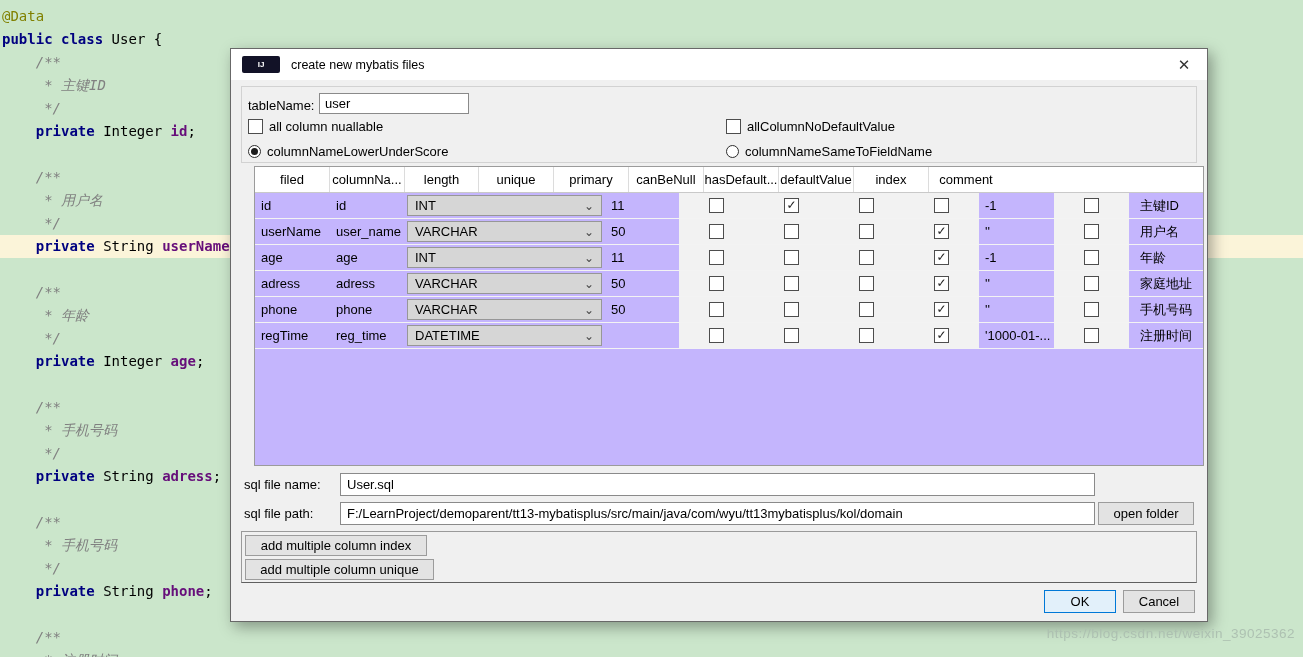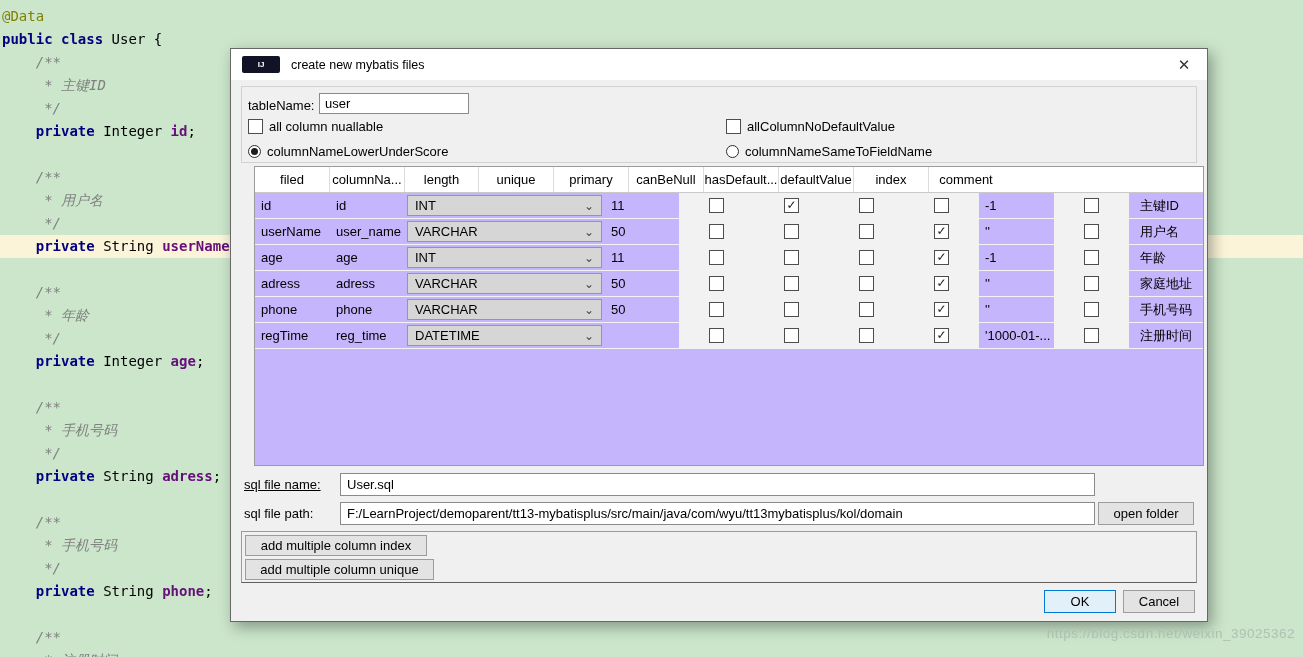--- a/index.html
+++ b/index.html
@@ -353,21 +353,21 @@
           <span class="cb checked">✓</span>
         </div>
         <div class="g-cell" style="width: 75px;">'1000-01-...</div>
         <div class="g-cell checkcol" style="width: 75px;">
           <span class="cb"></span>
         </div>
         <div class="g-cell commentcol" style="width: 74px;">注册时间</div>
       </div>
     </div>
 
-  <span class="f-label" style="left:13px; top:428px;text-decoration:underline;">sql file name:</span>
+  <span class="f-label" style="left:13px; top:428px;">sql file name:</span>
   <input class="f-input" style="left: 100px; top: 424px; width: 755px;" readonly="" value="User.sql">
 
   <span class="f-label" style="left:13px; top:457px;">sql file path:</span>
   <input class="f-input" style="left: 100px; top: 453px; width: 755px;" readonly="" value="F:/LearnProject/demoparent/tt13-mybatisplus/src/main/java/com/wyu/tt13mybatisplus/kol/domain">
   <div class="btn" style="left:867px; top:453px; width:96px; height:23px;">open folder</div>
 
   <div class="add-group">
     <div class="btn" style="left:3px; top:27px; width:189px; height:21px;">add multiple column unique</div>
     <div class="btn" style="left:3px; top:3px; width:182px; height:21px;">add multiple column index</div>
   </div>

